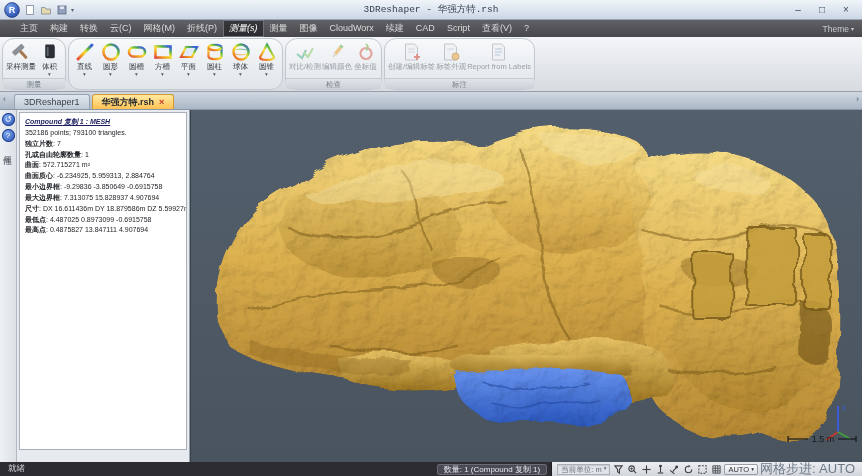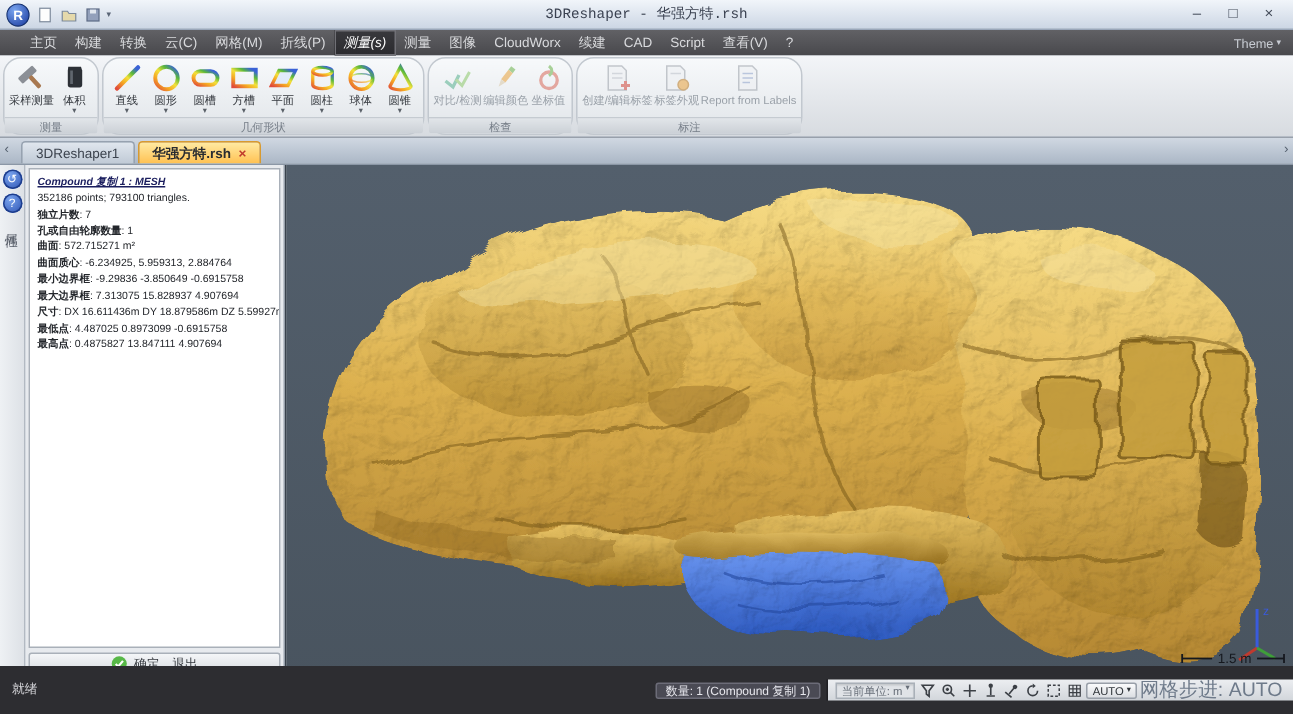--- a/index.html
+++ b/index.html
@@ -69,21 +69,21 @@
   .psub { white-space:nowrap; }
   .prow { white-space:nowrap; }
   .prow b { font-weight:bold; }
   .confirmbar { height:15px; margin-top:3px; display:flex; align-items:center; justify-content:center; gap:4px;
     background:linear-gradient(#f4f6f8,#d7dbe0); border:1px solid #a9b0b9; border-radius:2px; font-size:8.5px; color:#33373d; }
 
   .viewport { flex:1; position:relative; overflow:hidden; background:linear-gradient(#535f6c,#49545f); border-left:1px solid #39424c; }
   .viewport svg.mesh { position:absolute; inset:0; width:100%; height:100%; }
 
   
-  .statusbar { position:absolute; left:0; right:0; bottom:0; height:32px; display:flex; align-items:center;
+  .statusbar { position:absolute; left:0; right:0; bottom:0; height:14px; display:flex; align-items:center;
     background:#2d2d31; }
   .sready { font-size:8.5px; color:#d2d2d6; padding-left:8px; }
   .sspacer { flex:1; }
   .selpill { height:11px; line-height:10px; padding:0 6px; margin-right:4px; font-size:8px; color:#e6e6ec;
     background:#4a4a54; border:1px solid #6c6c78; border-radius:2px; white-space:nowrap; }
   .stools { height:14px; display:flex; align-items:center; gap:2px; padding:0 5px;
     background:linear-gradient(#eceef1,#d2d6db); border-left:1px solid #1e1e22; }
   .combo { height:11px; display:flex; align-items:flex-start; gap:2px; padding:0 3px; font-size:7.5px; color:#676e78;
     background:#e0e3e7; border:1px solid #a9b0b8; box-shadow:inset 0 1px 1px rgba(0,0,0,.12); white-space:nowrap; }
   .combo .car { font-size:5.5px; }
@@ -286,21 +286,20 @@
         <div class="rbtn">
           <span class="ricon">
               <svg viewBox="0 0 22 22" width="22" height="22">
                 <path d="M11,3.5 L18,16.5 a7,2.4 0 0 1 -14,0 Z" stroke="url(#rb)" stroke-width="2.2" fill="none"></path>
               </svg>
             </span>
           <span class="rlabel">圆锥</span>
           <span class="rcaret">▾</span>
         </div>
       </div>
-      <div class="glabel">几何形状</div>
     </div>
 
     <div class="rgroup">
       <div class="rbtns">
         <div class="rbtn disabled">
           <span class="ricon">
               <svg viewBox="0 0 22 22" width="22" height="22">
                 <path d="M3,13 L8,17 L12,9" stroke="#56b08e" stroke-width="2.2" fill="none"></path>
                 <path d="M10,12 L14,16 L19,7" stroke="#8cc86a" stroke-width="2" fill="none"></path>
               </svg>
@@ -411,27 +410,20 @@
             <div class="prow"><b>最小边界框</b><span>: -9.29836 -3.850649 -0.6915758</span></div>
 
             <div class="prow"><b>最大边界框</b><span>: 7.313075 15.828937 4.907694</span></div>
 
             <div class="prow"><b>尺寸</b><span>: DX 16.611436m DY 18.879586m DZ 5.59927m</span></div>
 
             <div class="prow"><b>最低点</b><span>: 4.487025 0.8973099 -0.6915758</span></div>
 
             <div class="prow"><b>最高点</b><span>: 0.4875827 13.847111 4.907694</span></div>
           </div>
-      </div>
-      <div class="confirmbar">
-        <svg width="11" height="11" viewBox="0 0 12 12">
-            <circle cx="6" cy="6" r="5.5" fill="#57b847"></circle>
-            <path d="M3.4,6.2 L5.3,8 L8.7,3.9" stroke="#fff" stroke-width="1.6" fill="none"></path>
-          </svg>
-        <span>确定，退出</span>
       </div>
     </div>
 
     <div class="viewport">
       <svg class="mesh" viewBox="0 0 672 352" preserveAspectRatio="none">
         <defs>
           <linearGradient id="gold" x1="0" y1="0" x2="0" y2="1">
             <stop offset="0" stop-color="#ecd27f"></stop>
               <stop offset="0.5" stop-color="#d3a94b"></stop>
               <stop offset="1" stop-color="#ad8230"></stop>

